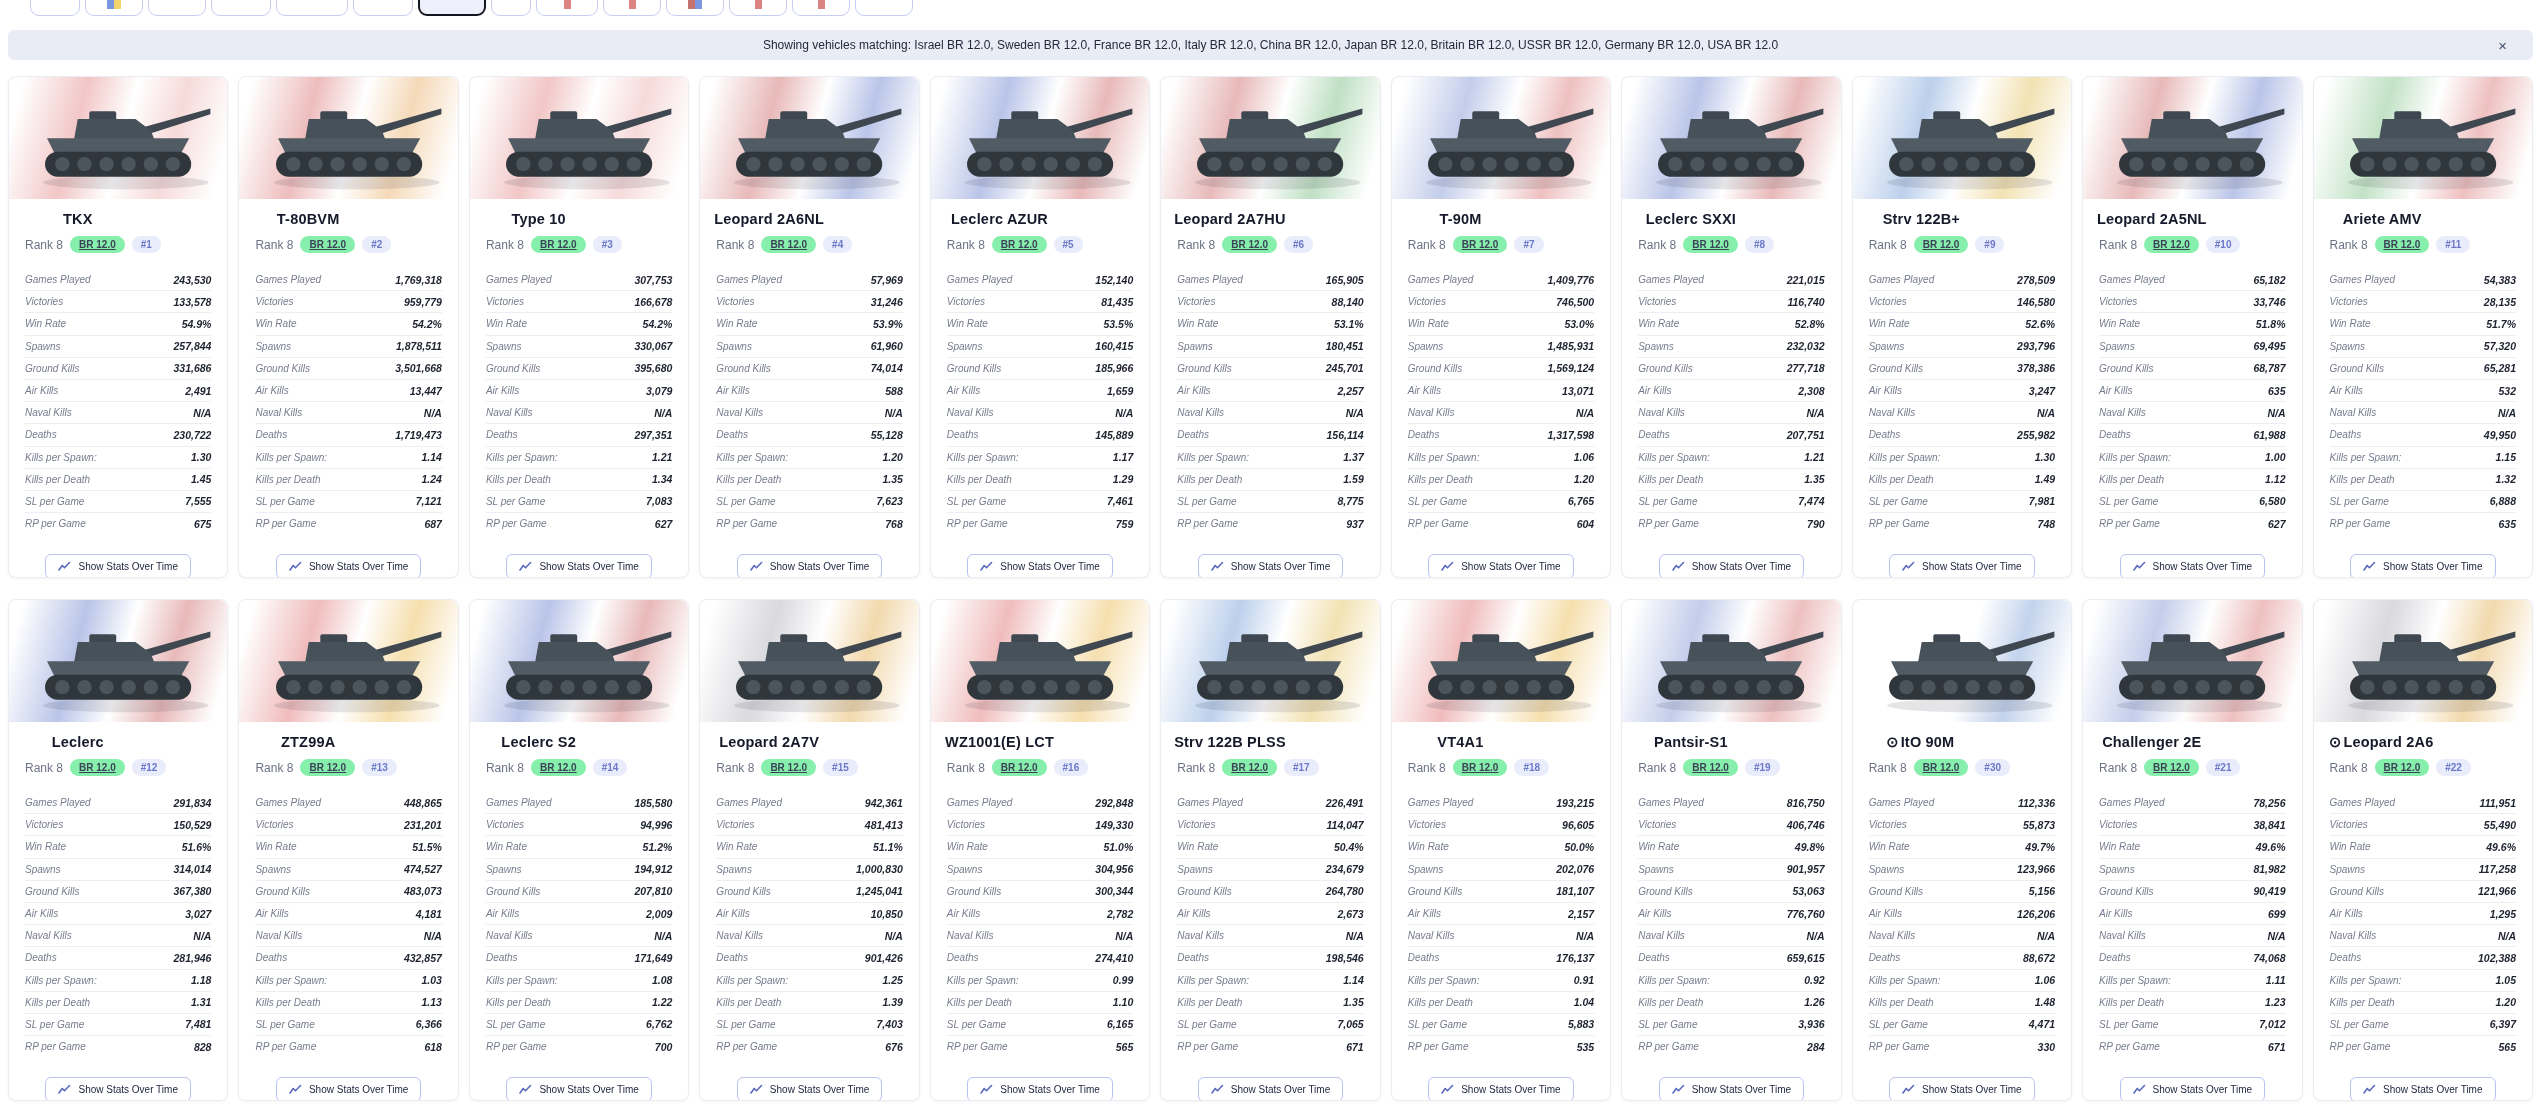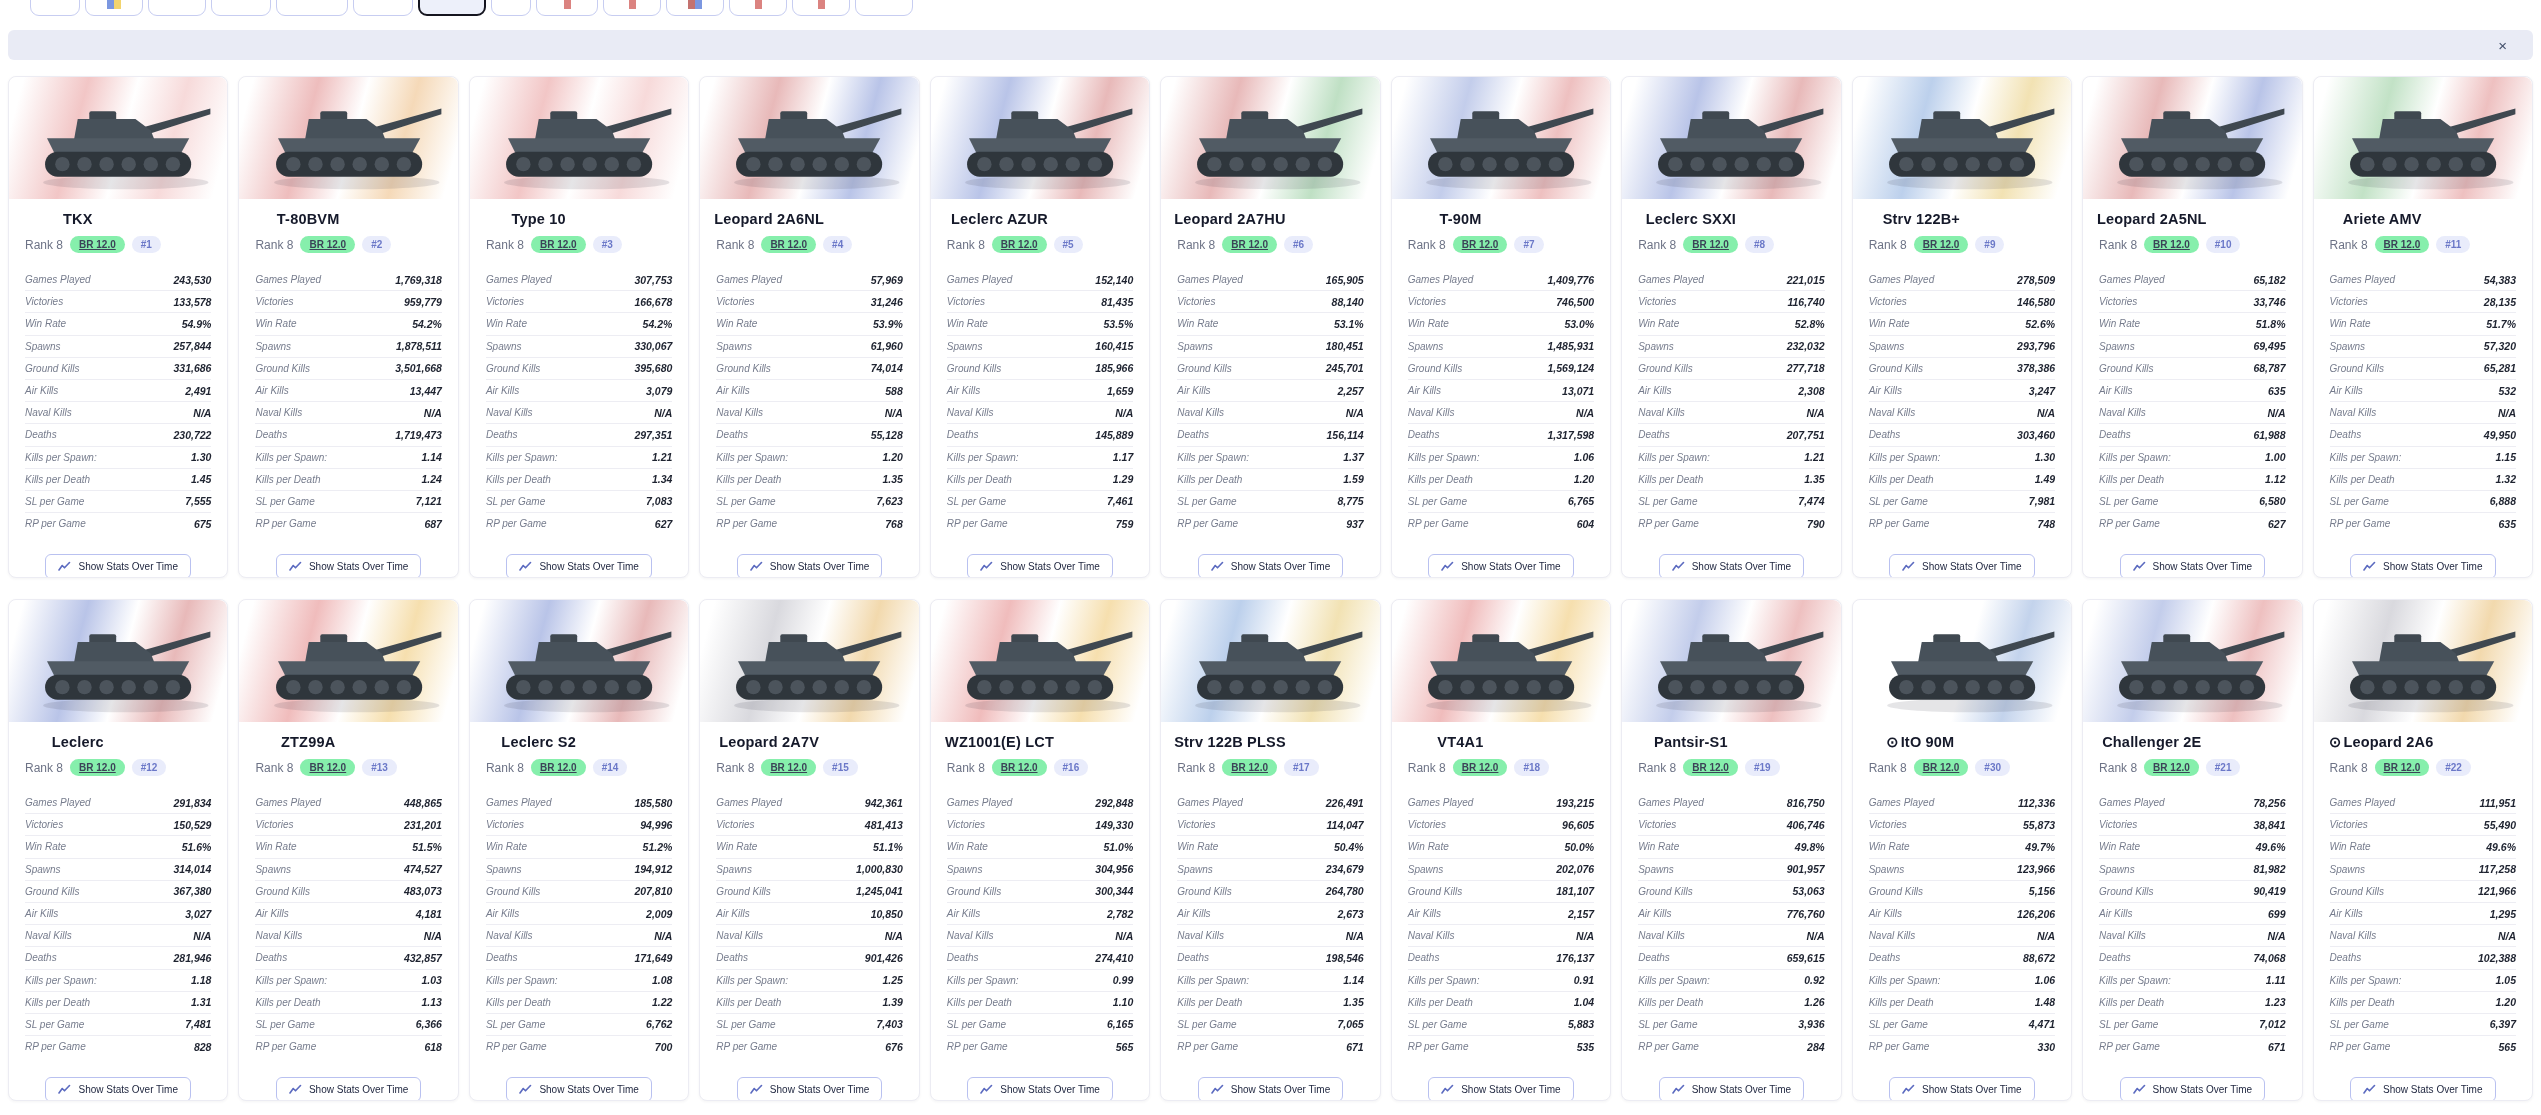--- a/index.html
+++ b/index.html
@@ -100,20 +100,21 @@
   </button>
     <button class="filter-btn" style="width: 58px;">
     <span class="glyph-wrap"><span class="glyph" style="background: rgb(207, 90, 86);"></span></span>
   </button>
     <button class="filter-btn" style="width: 58px;">
     <span class="glyph-wrap"></span>
   </button>
   </header>
 
 <div class="notif">
+  <span>Showing vehicles matching: Israel BR 12.0, Sweden BR 12.0, France BR 12.0, Italy BR 12.0, China BR 12.0, Japan BR 12.0, Britain BR 12.0, USSR BR 12.0, Germany BR 12.0, USA BR 12.0</span>
   <button class="notif-close">×</button>
 </div>
 
 <main class="grid" id="cards-grid">
     <article class="card">
     <div class="card-img" style="background: linear-gradient(105deg, rgb(255, 255, 255) 6%, rgb(242, 198, 198) 32%, rgb(255, 255, 255) 52%, rgb(247, 218, 218) 72%, rgb(255, 255, 255) 94%);">
       <svg viewBox="0 0 200 100" aria-hidden="true">
         <ellipse cx="108" cy="92" rx="86" ry="7" fill="rgba(40,45,55,0.12)"></ellipse>
         <polygon points="128,34 196,15 196,21 131,42" fill="#3f4850"></polygon>
         <rect x="70" y="18" width="28" height="10" rx="2" fill="#3f4850"></rect>
@@ -825,21 +826,21 @@
         <div class="stat-row">
           <span class="stat-label">Air Kills</span>
           <span class="stat-value">3,247</span>
         </div>
         <div class="stat-row">
           <span class="stat-label">Naval Kills</span>
           <span class="stat-value">N/A</span>
         </div>
         <div class="stat-row">
           <span class="stat-label">Deaths</span>
-          <span class="stat-value">303,460</span>
+          <span class="stat-value">255,982</span>
         </div>
         <div class="stat-row">
           <span class="stat-label">Kills per Spawn:</span>
           <span class="stat-value">1.30</span>
         </div>
         <div class="stat-row">
           <span class="stat-label">Kills per Death</span>
           <span class="stat-value">1.49</span>
         </div>
         <div class="stat-row">

